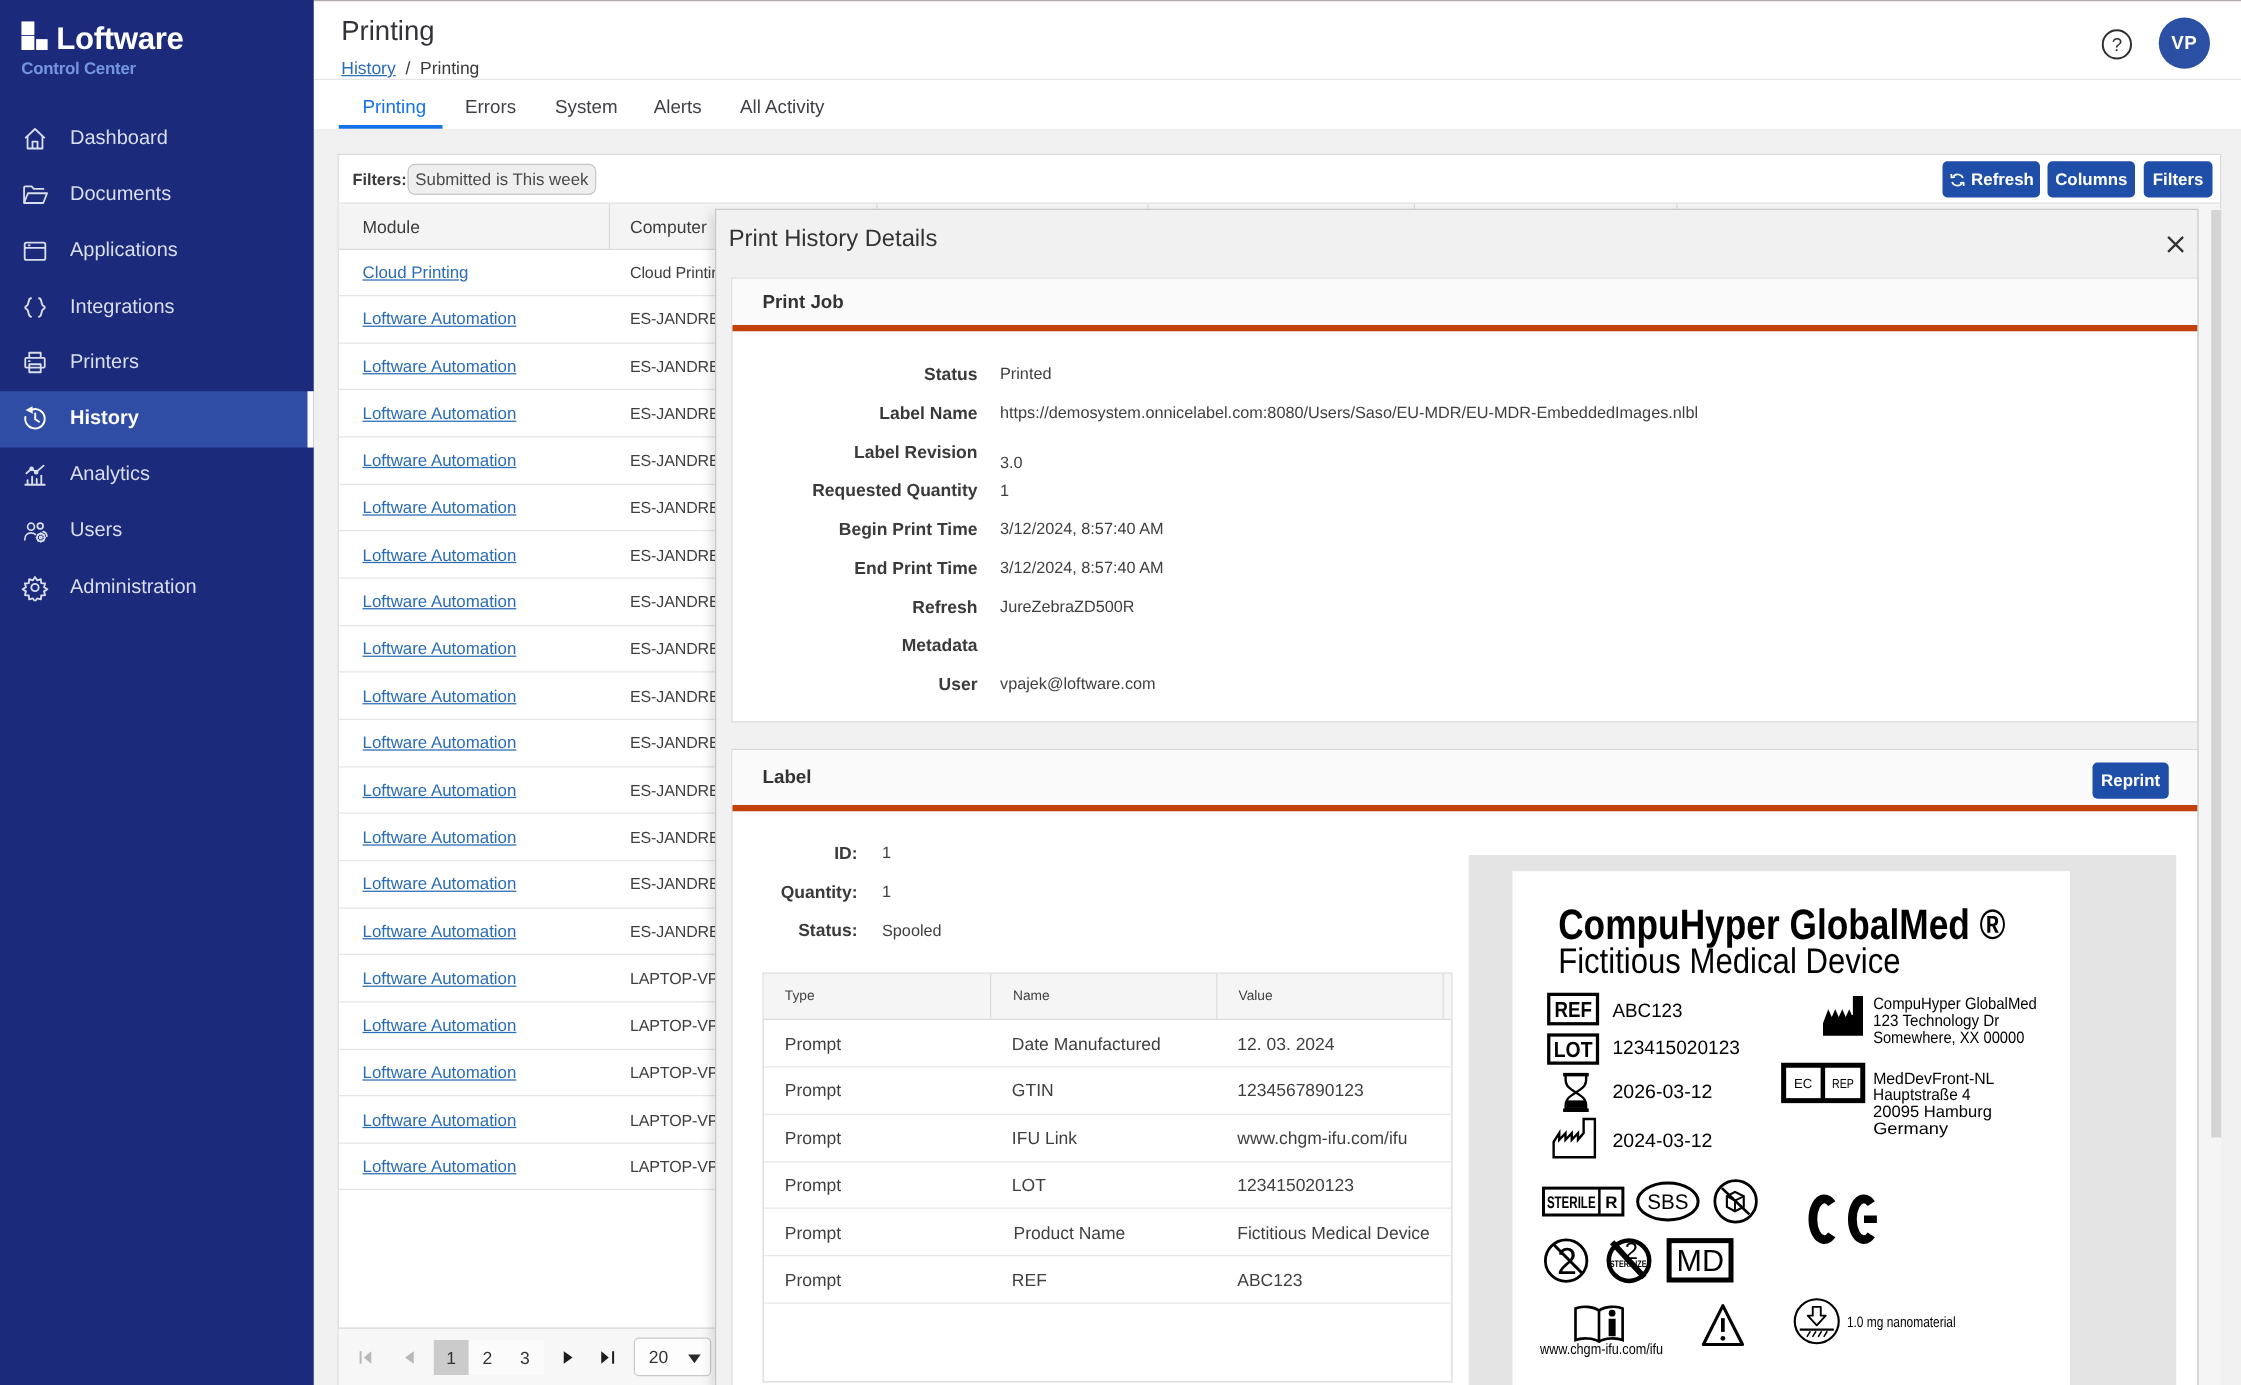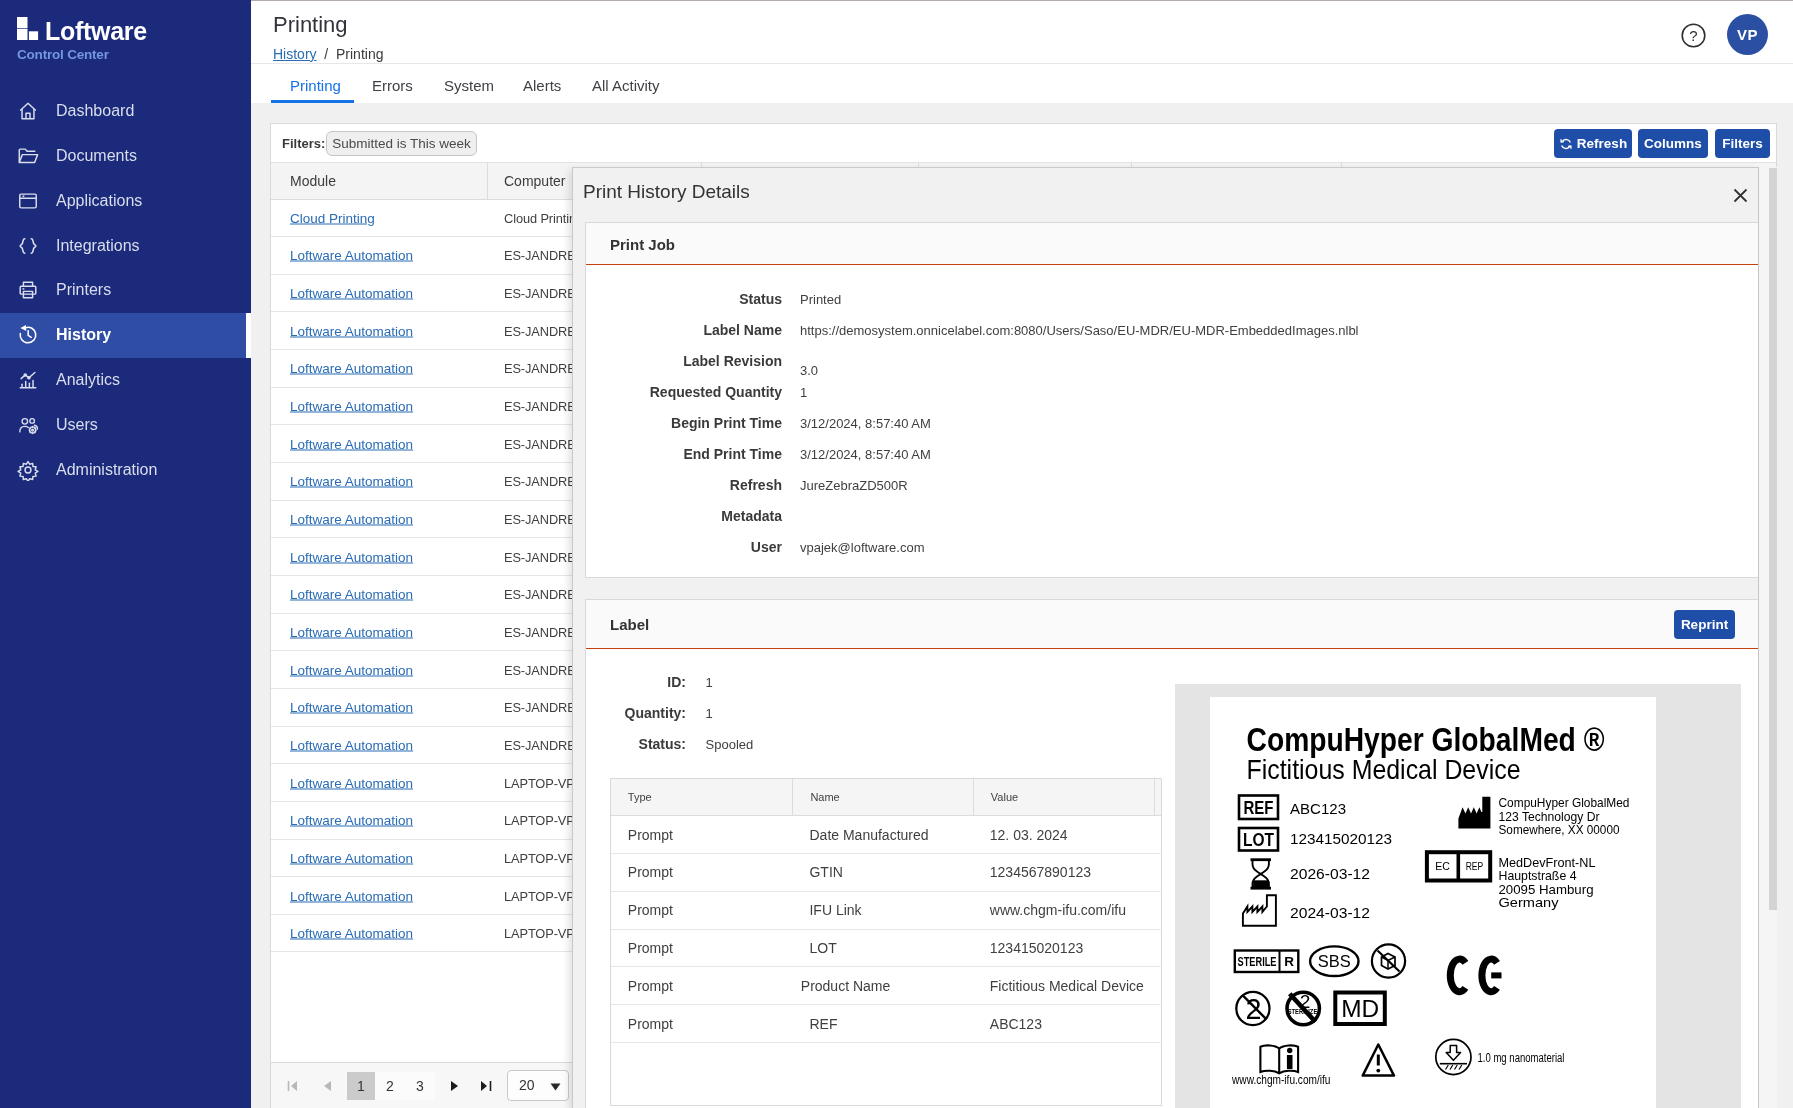--- a/index.html
+++ b/index.html
@@ -38,21 +38,21 @@
   .vsep{top:0;width:1px;height:37px;background:#dcdcdc;}
   .row{left:0;width:1505px;height:37.65px;border-bottom:1px solid #e5e5e5;box-sizing:border-box;}
   .row a{position:absolute;left:19px;top:50%;transform:translateY(-50%);font-size:13.5px;color:#2a6cb5;text-decoration:underline;}
   .row .comp{position:absolute;left:233px;top:50%;transform:translateY(-50%);font-size:12.8px;letter-spacing:-0.1px;color:#3f3f3f;white-space:nowrap;}
   
   #pager{left:0;top:938px;width:1505px;height:46px;background:#f7f7f7;border-top:1px solid #d9d9d9;box-sizing:border-box;}
   
   #modal{left:572px;top:167px;width:1186px;height:941px;background:#f1f1f1;border:1px solid #c9c9c9;border-right:none;border-bottom:none;box-sizing:border-box;box-shadow:-3px 3px 8px rgba(0,0,0,0.12);}
   #m-title{left:10px;top:13px;font-size:19px;color:#333;}
   .panel{left:12px;width:1174px;background:#fff;border:1px solid #d9d9d9;box-sizing:border-box;}
-  .panel-h{position:absolute;left:0;top:0;width:100%;height:42px;background:#fafafa;border-bottom:1px solid #c2410c;box-sizing:border-box;}
+  .panel-h{position:absolute;left:0;top:0;width:100%;height:42px;background:#fafafa;border-bottom:5px solid #c2410c;box-sizing:border-box;}
   .panel-h .pt{position:absolute;left:24px;top:50%;transform:translateY(-50%);font-size:15px;font-weight:bold;color:#333;}
   .kv-l{font-size:14px;font-weight:bold;color:#3a3a3a;text-align:right;transform:translateY(-50%);}
   .kv-v{font-size:13px;color:#3f3f3f;transform:translateY(-50%);white-space:nowrap;}
   
   #msb-track{left:1759px;top:167px;width:18px;height:941px;background:#f5f5f5;}
   #msb-thumb{left:1769px;top:168px;width:8px;height:742px;background:#d4d4d4;}
   #m-edge{left:1758px;top:167px;width:1px;height:941px;background:#c6c6c6;}
   
   #itable{left:36.8px;top:610.3px;width:552.4px;height:328px;border:1px solid #d9d9d9;box-sizing:border-box;background:#fff;}
   #ithead{position:absolute;left:0;top:0;width:100%;height:37px;background:#f5f5f5;border-bottom:1px solid #dcdcdc;box-sizing:border-box;}
@@ -360,21 +360,21 @@
           <div style="left:198.7px;">IFU Link</div>
           <div style="left:379px;">www.chgm-ifu.com/ifu</div>
         </div>
       <div class="irow" style="top:150.4px;">
           <div style="left:17px;">Prompt</div>
           <div style="left:198.7px;">LOT</div>
           <div style="left:379px;">123415020123</div>
         </div>
       <div class="irow" style="top:188.2px;">
           <div style="left:17px;">Prompt</div>
-          <div style="left:190px;">Product Name</div>
+          <div style="left:200px;">Product Name</div>
           <div style="left:379px;">Fictitious Medical Device</div>
         </div>
       <div class="irow" style="top:226.0px;">
           <div style="left:17px;">Prompt</div>
           <div style="left:198.7px;">REF</div>
           <div style="left:379px;">ABC123</div>
         </div>
     </div>
     <div class="abs" style="left:602px;top:516px;width:566px;height:600px;background:#e4e4e4;">
       <div class="abs" style="left:34.6px;top:13.3px;width:446px;height:600px;background:#fff;"></div>

